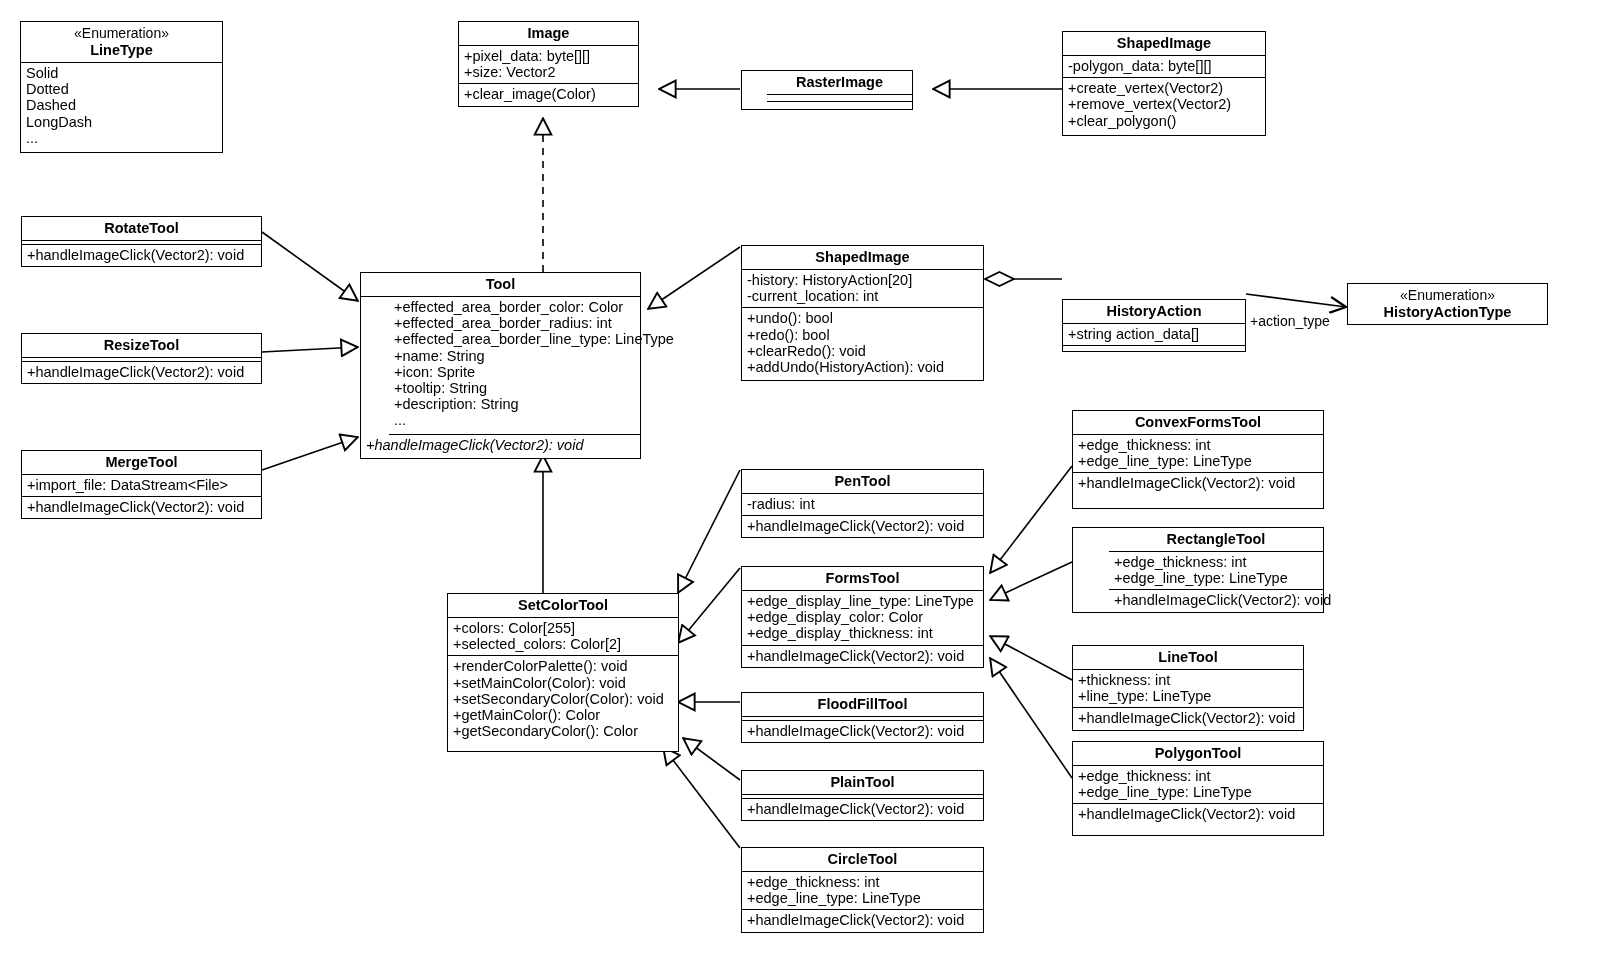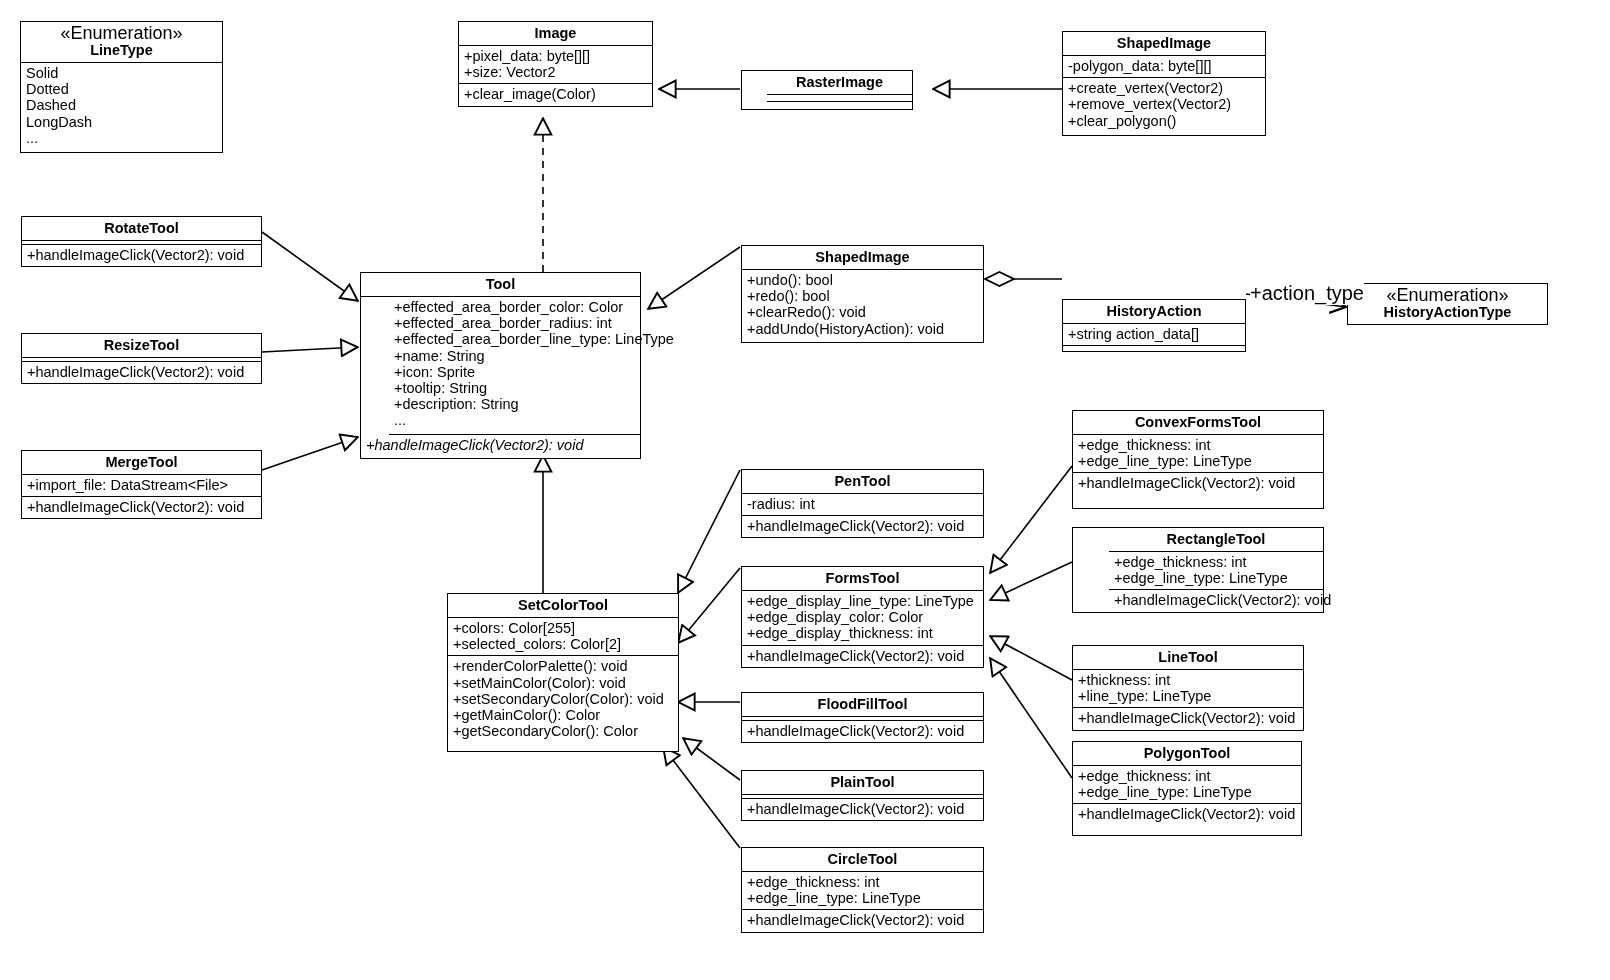--- a/index.html
+++ b/index.html
@@ -43,44 +43,45 @@
     font-weight: bold;
     font-size: 14.5px;
     line-height: 17px;
     padding-top: 3px;
     padding-bottom: 3px;
     white-space: nowrap;
   }
   .stereo {
     display: block;
     font-weight: normal;
-    font-size: 18px;
+    font-size: 14px;
     line-height: 17px;
   }
   .member {
     font-size: 14.5px;
     line-height: 16.2px;
     white-space: nowrap;
     color: #000;
   }
   .member.abstract {
     font-style: italic;
   }
   .empty-comp {
     height: 7px;
     padding: 0;
   }
   .edge-label {
     position: absolute;
-    font-size: 20px;
+    font-size: 14px;
     font-family: "Liberation Sans", sans-serif;
     color: #000;
     white-space: nowrap;
     z-index: 6;
     background: #ffffff;
+    margin-top: 31px;
   }
 </style>
 </head>
 <body>
 
 <div id="canvas">
 
   <svg id="edges" viewBox="0 0 1610 980" xmlns="http://www.w3.org/2000/svg">
     <defs>
       <marker id="hollowTri" viewBox="0 0 12 12" refX="11.2" refY="6" markerWidth="12" markerHeight="12" orient="auto-start-reverse">
@@ -143,21 +144,21 @@
     </div>
     <div class="compartment" style="padding-bottom:6px;">
       <div class="member">Solid</div>
       <div class="member">Dotted</div>
       <div class="member">Dashed</div>
       <div class="member">LongDash</div>
       <div class="member">...</div>
     </div>
   </div>
 
-  <div class="umlbox" style="left:458px; top:21px; width:195px;">
+  <div class="umlbox" style="left:458px; top:21px; width:181px;">
     <div class="compartment cname">
       <span>Image</span>
     </div>
     <div class="compartment">
       <div class="member">+pixel_data: byte[][]</div>
       <div class="member">+size: Vector2</div>
     </div>
     <div class="compartment">
       <div class="member">+clear_image(Color)</div>
     </div>
@@ -233,20 +234,24 @@
     </div>
     <div class="compartment" style="padding-bottom:5px;">
       <div class="member abstract">+handleImageClick(Vector2): void</div>
     </div>
   </div>
 
   <div class="umlbox" style="left:741px; top:245px; width:243px;">
     <div class="compartment cname">
       <span>ShapedImage</span>
     </div>
+    <div class="compartment">
+      <div class="member">-history: HistoryAction[20]</div>
+      <div class="member">-current_location: int</div>
+    </div>
     <div class="compartment" style="padding-bottom:5px;">
       <div class="member">+undo(): bool</div>
       <div class="member">+redo(): bool</div>
       <div class="member">+clearRedo(): void</div>
       <div class="member">+addUndo(HistoryAction): void</div>
     </div>
   </div>
 
   <div class="umlbox" style="left:1062px; top:263px; width:184px;margin-top:36px;">
     <div class="compartment cname">
@@ -299,21 +304,21 @@
     </div>
     <div class="compartment">
       <div class="member">+thickness: int</div>
       <div class="member">+line_type: LineType</div>
     </div>
     <div class="compartment">
       <div class="member">+handleImageClick(Vector2): void</div>
     </div>
   </div>
 
-  <div class="umlbox" style="left:1072px; top:741px; width:230px;">
+  <div class="umlbox" style="left:1072px; top:741px; width:252px;">
     <div class="compartment cname">
       <span>PolygonTool</span>
     </div>
     <div class="compartment">
       <div class="member">+edge_thickness: int</div>
       <div class="member">+edge_line_type: LineType</div>
     </div>
     <div class="compartment" style="padding-bottom:12px;">
       <div class="member">+handleImageClick(Vector2): void</div>
     </div>

